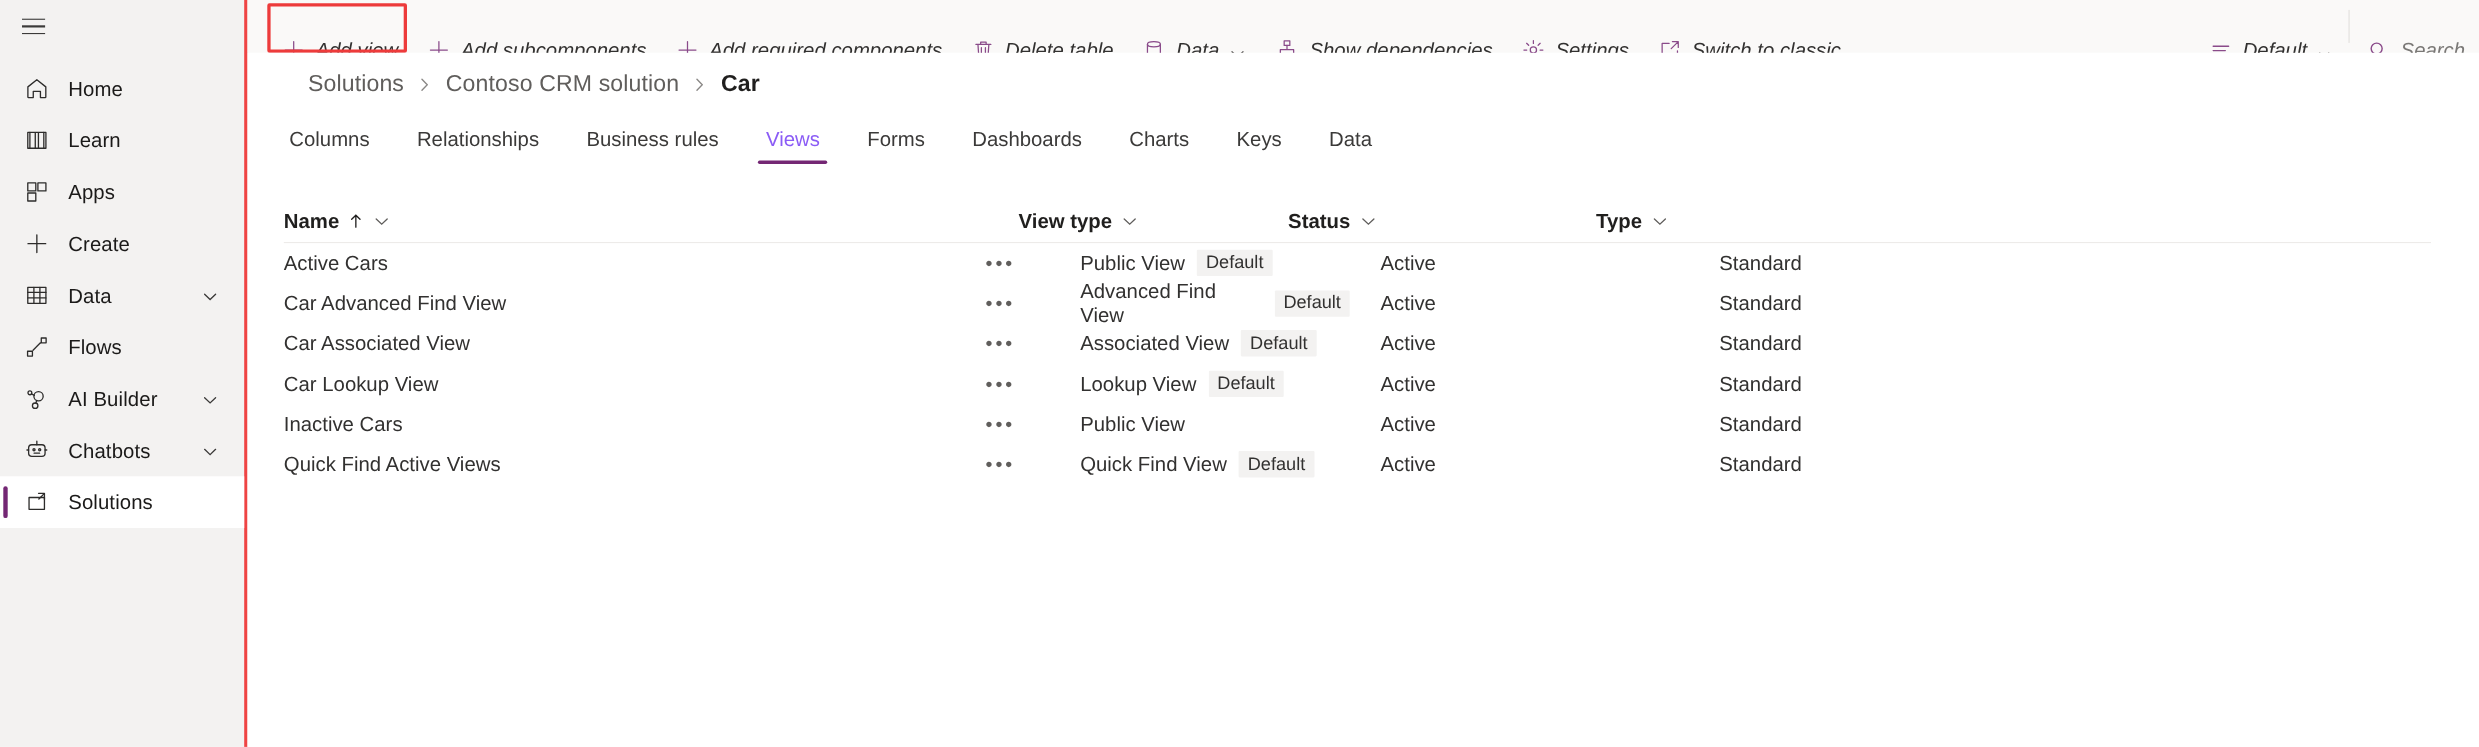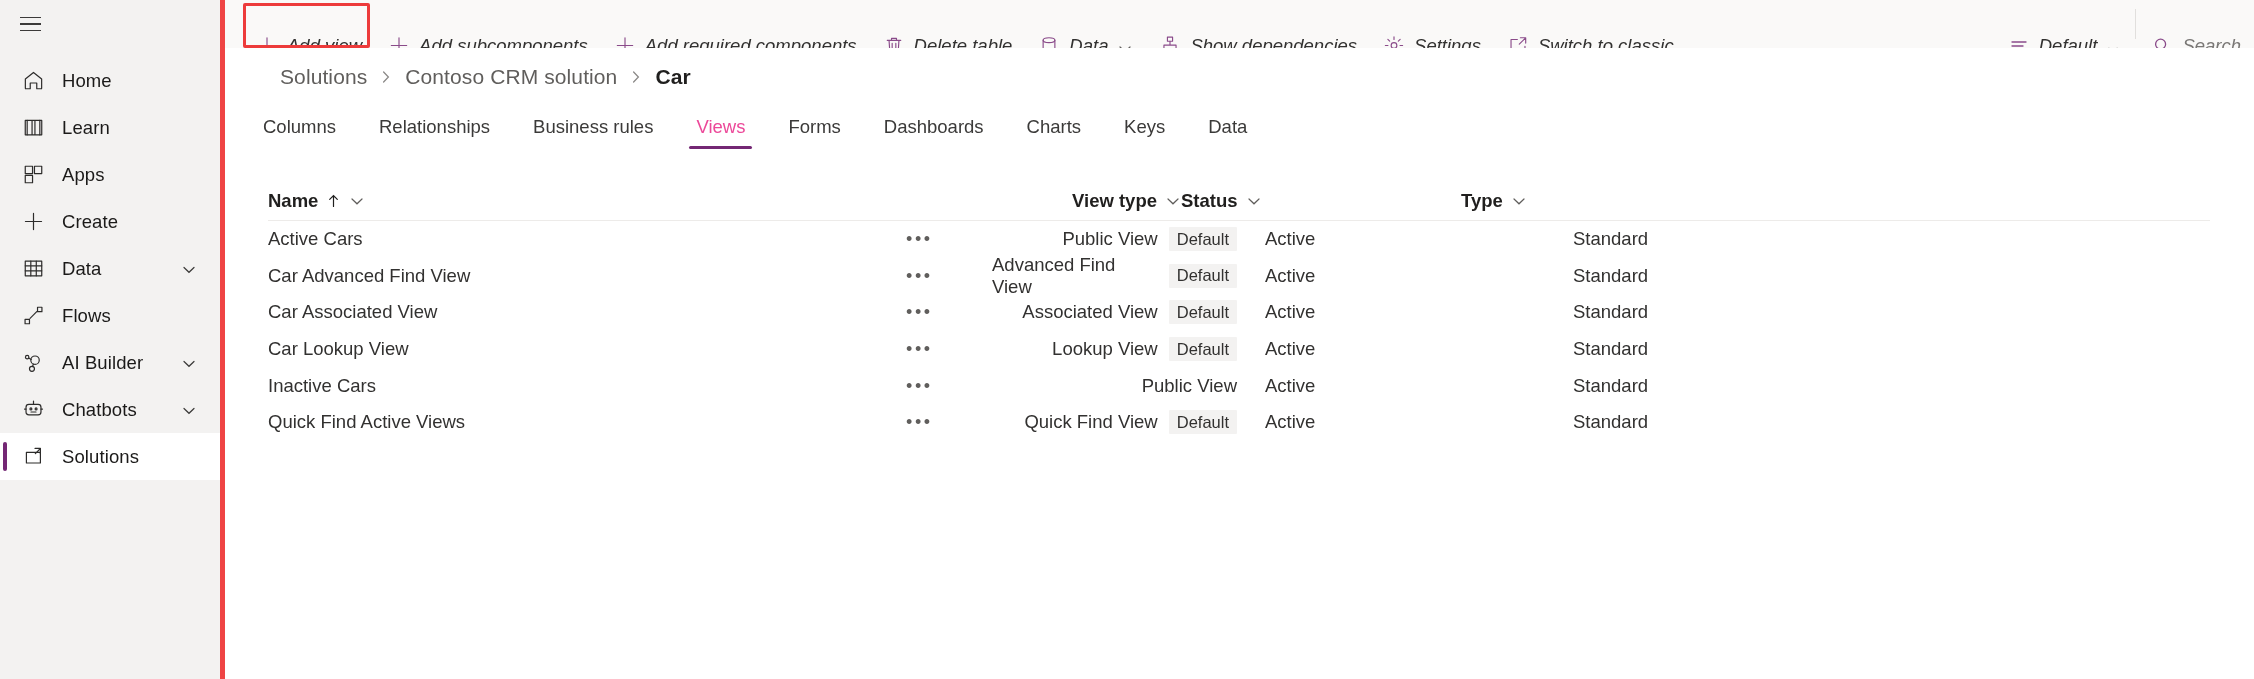--- a/index.html
+++ b/index.html
@@ -10,21 +10,21 @@
     overflow: hidden;
     -webkit-font-smoothing: antialiased;
   }
   #app { position: relative; width: 2254px; height: 679px; }
 
   
   .sidebar {
     position: absolute; left: 0; top: 0;
     width: 225px; height: 679px;
     background: #f3f2f1;
-    border-right: 5px solid #ef4444;
+    border-right: 3px solid #ef4444;
   }
   .hamburger-wrap {
     height: 48px; display: flex; align-items: center; padding-left: 20px;
   }
   .hamburger { width: 21px; height: 15px; position: relative; cursor: pointer; }
   .hamburger i {
     position: absolute; left: 0; width: 21px; height: 1.4px; background: #3b3a39;
   }
   .hamburger i:nth-child(1) { top: 0; }
   .hamburger i:nth-child(2) { top: 6.8px; }
@@ -111,48 +111,48 @@
   .tabs {
     display: flex; align-items: flex-end;
     padding-left: 29px; height: 44px;
   }
   .tab {
     position: relative;
     font-size: 18.5px; color: #3b3a39;
     padding: 0 9px 11px 9px; margin-right: 25px;
     cursor: pointer; white-space: nowrap;
   }
-  .tab.active { color: #ec4899; }
+  .tab.active { color: #8b5cf6; }
   .tab.active::after {
     content: ""; position: absolute; left: 2px; right: 2px; bottom: 0;
     height: 3px; background: #742774; border-radius: 2px;
   }
 
   
-  .grid { margin-top: 32px; padding-left: 43px; padding-right: 44px; }
+  .grid { margin-top: 32px; padding-left: 33px; padding-right: 44px; }
   .grid-head {
     display: flex; align-items: center;
     height: 40px;
     border-bottom: 1px solid #edebe9;
     font-size: 18.5px; color: #201f1e; font-weight: 600;
   }
   .hcell { display: flex; align-items: center; cursor: pointer; }
   .hcell .sortarrow { margin-left: 8px; display: inline-flex; }
   .hcell .hchev { margin-left: 8px; display: inline-flex; }
 
   .grid-row {
     display: flex; align-items: center;
     height: 36.6px;
     font-size: 18.5px; color: #323130;
     cursor: pointer;
     gap: 28px;
   }
   .c-name   { width: 610px; flex: 0 0 610px; }
   .c-dots   { width: 58px;  flex: 0 0 58px; display: flex; justify-content: flex-start; }
-  .c-type   { width: 245px; flex: 0 0 245px; display: flex; align-items: center; justify-content: flex-end; }
+  .c-type   { width: 245px; flex: 0 0 245px; display: flex; align-items: center; }
   .c-status { width: 252px; flex: 0 0 252px; }
   .c-kind   { width: 250px; flex: 0 0 250px; margin-left: 28px; }
 
   .dots {
     letter-spacing: 2.6px; color: #605e5c; font-size: 18px;
     line-height: 10px; cursor: pointer; user-select: none;
   }
   .badge {
     display: inline-block;
     background: #f3f2f1;

